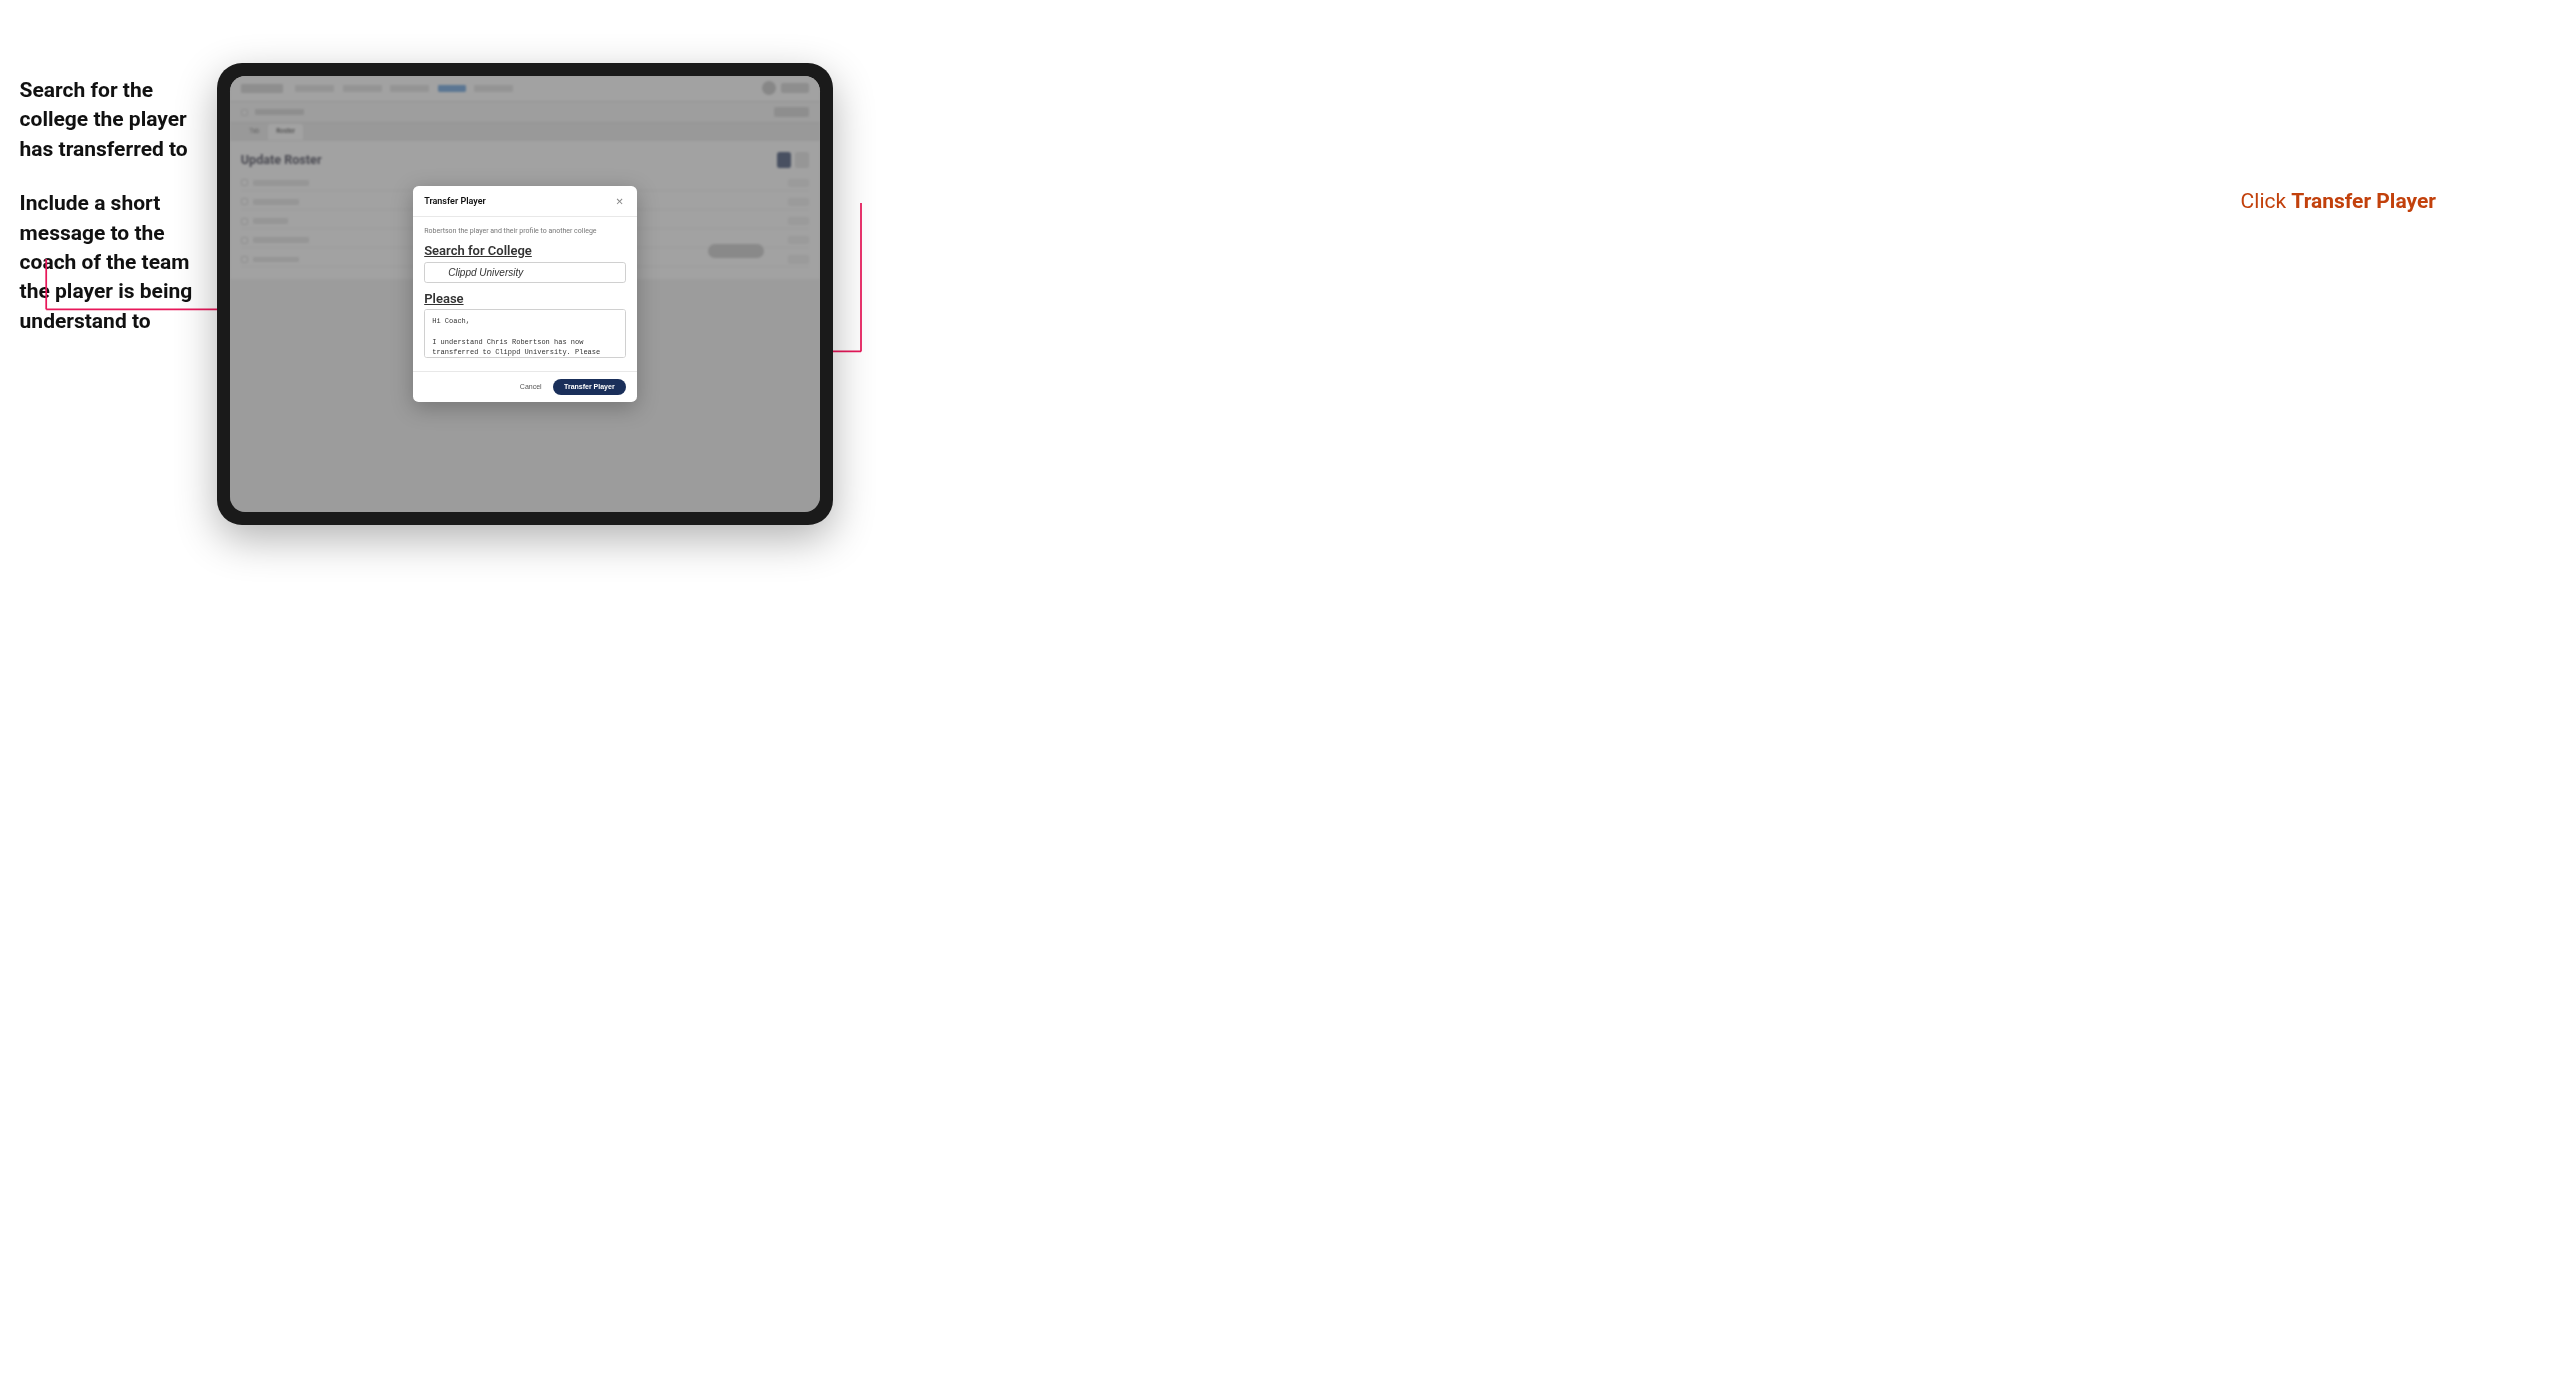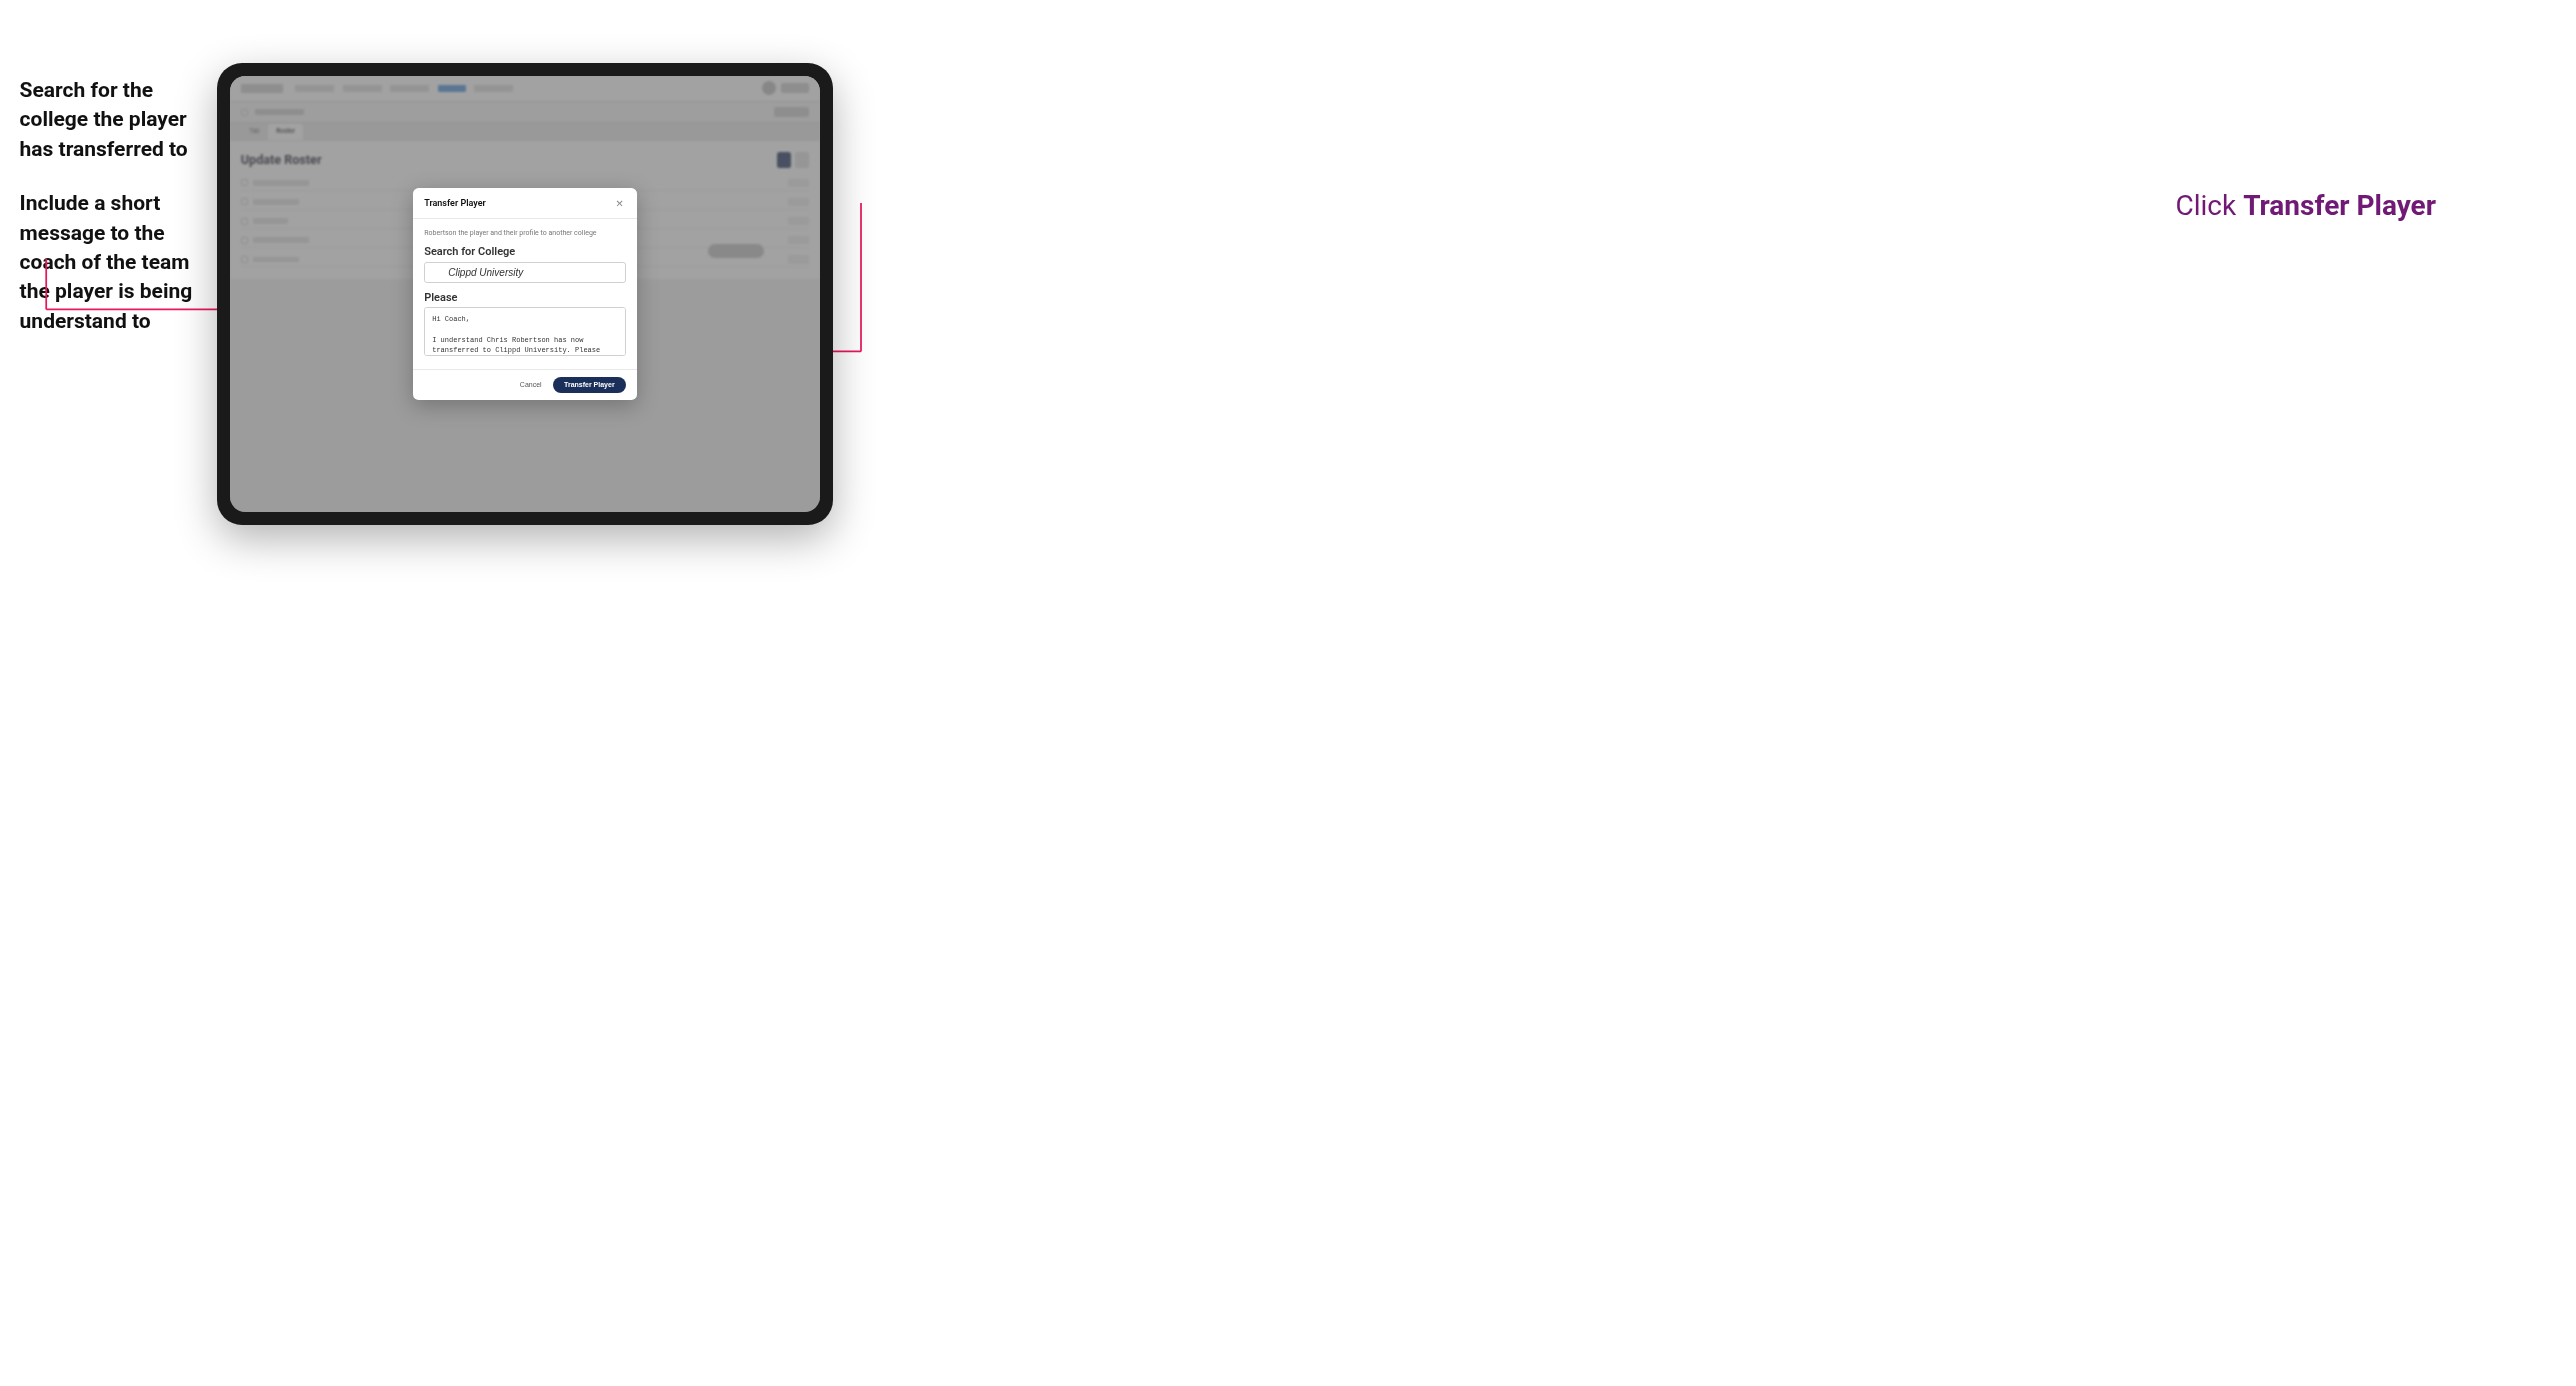--- a/index.html
+++ b/index.html
@@ -27,22 +27,22 @@
       line-height: 1.4;
       color: #111;
       margin-bottom: 25px;
     }
 
     
     .annotation-right {
       position: absolute;
       right: 140px;
       top: 189px;
-      font-size: 28px;
-      color: #701a75;
+      font-size: 21px;
+      color: #c2410c;
       white-space: nowrap;
       text-align: center;
     }
 
     .annotation-right strong {
       font-weight: 700;
     }
 
     
     .tablet {
@@ -318,24 +318,25 @@
       padding: 9.8px 11.2px;
     }
 
     .modal-subtitle {
       font-size: 7px;
       color: #777;
       margin-bottom: 8.4px;
     }
 
     .form-label {
-      font-size: 11px;
+      font-size: 13px;
       font-weight: 600;
       color: #333;
       margin-bottom: 3.5px;
+      text-decoration: underline;
     }
 
     .form-input {
       width: 100%;
       height: 21px;
       border: 0.7px solid #d0d0d0;
       border-radius: 2.8px;
       padding: 0 23px;
       font-size: 10px;
       color: #333;

